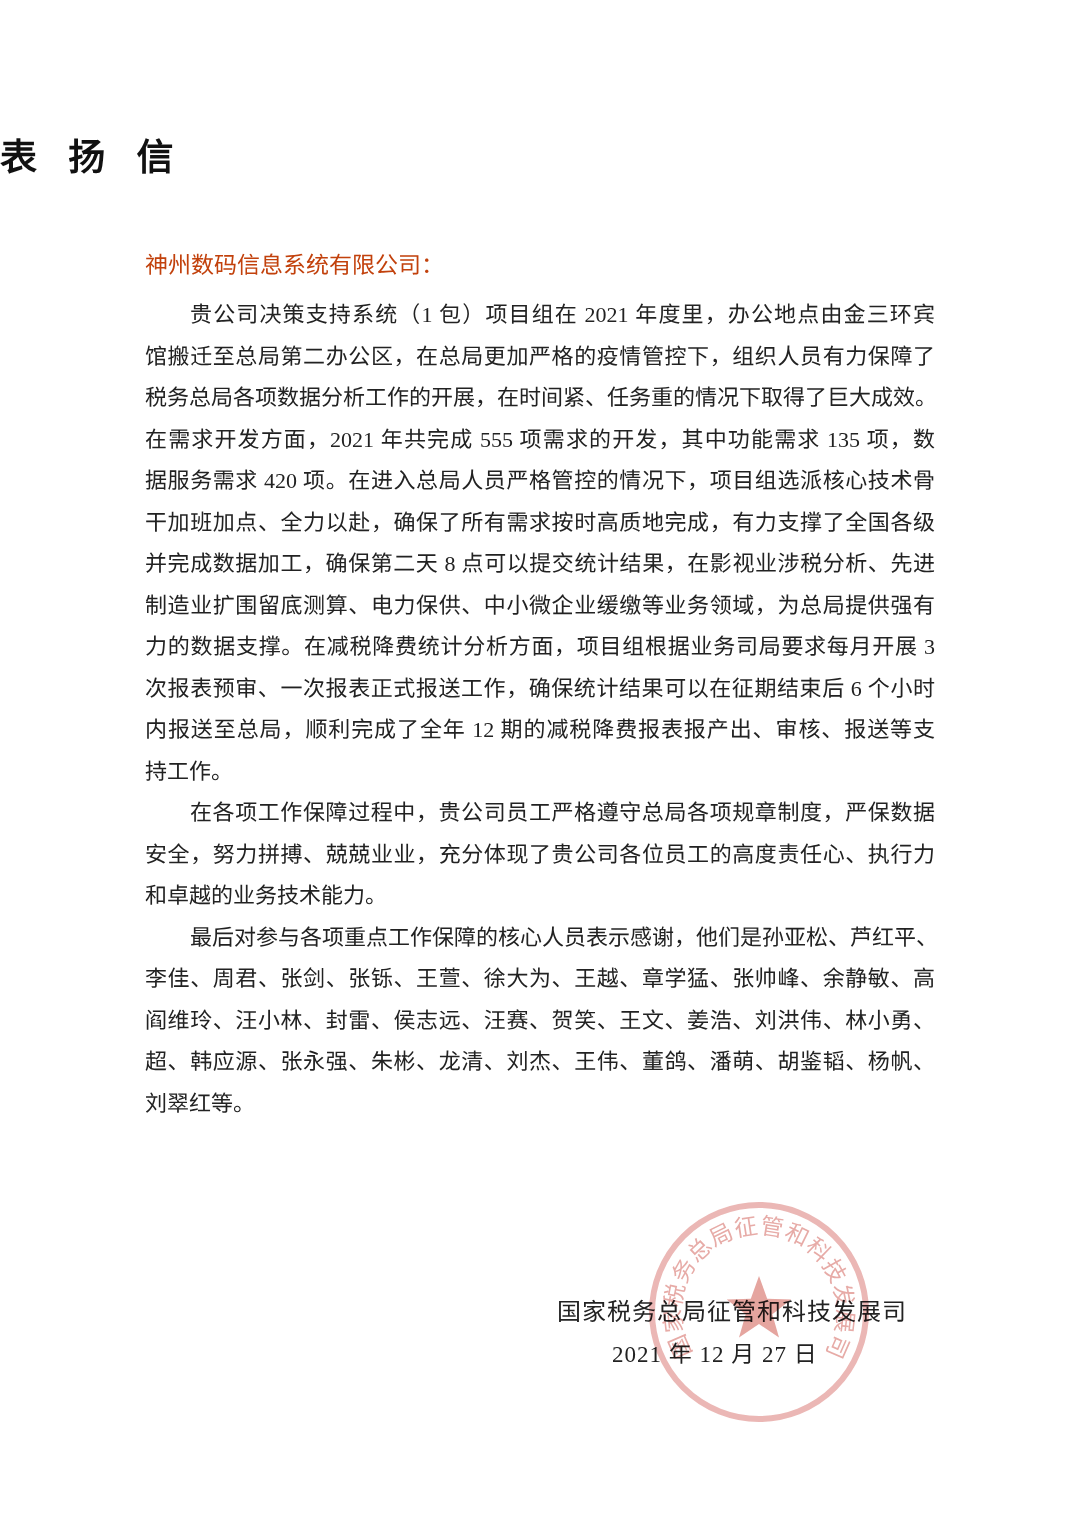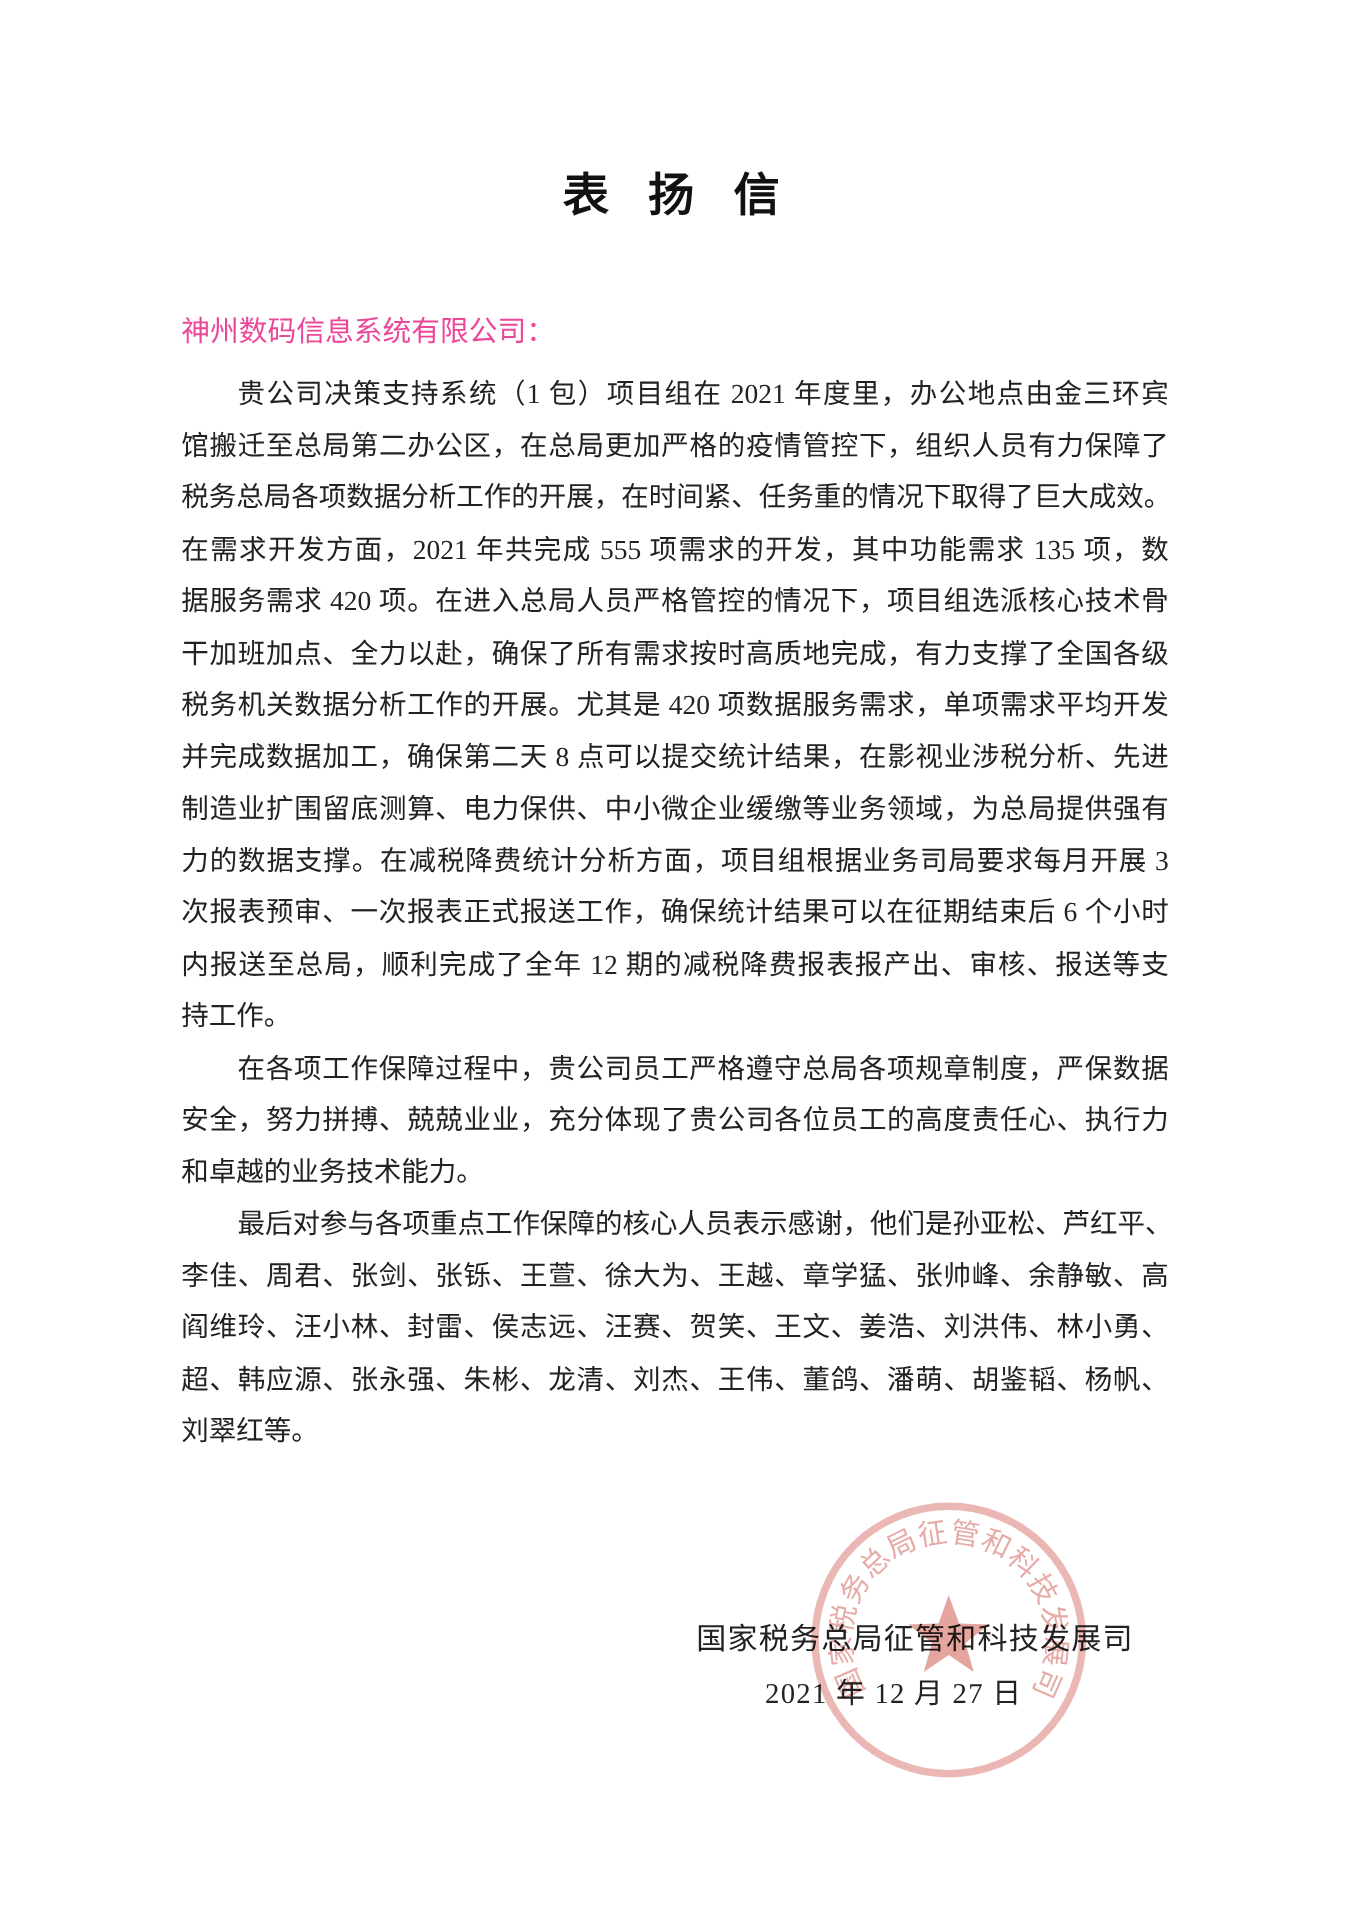--- a/index.html
+++ b/index.html
@@ -8,32 +8,32 @@
     width:1080px;height:1529px;
     margin:0 auto;
     background:#ffffff;
     overflow:hidden;
     font-family:"Liberation Serif","DejaVu Serif",serif;
     color:#1c1c1c;
   }
   .doc-title{
     position:absolute;
     left:0;top:136px;width:1080px;
-    text-align:center;
+    text-align:left;
     font-size:37px;line-height:44px;
     font-weight:700;
     letter-spacing:6px;
     word-spacing:10px;
     color:#111;
   }
   .addressee{
     position:absolute;
     left:145px;top:250px;width:790px;
     font-size:23px;line-height:32px;
-    color:#ec4899;
+    color:#c2410c;
   }
   .body-block{
     position:absolute;
     left:145px;top:294px;width:790px;
   }
   .ln{
     width:790px;
     height:41.5px;
     line-height:41.5px;
     font-size:22px;
@@ -78,21 +78,20 @@
 
   <div class="addressee">神州数码信息系统有限公司：</div>
 
   <div class="body-block">
     <div class="ln indent">贵公司决策支持系统（1 包）项目组在 2021 年度里，办公地点由金三环宾</div>
     <div class="ln">馆搬迁至总局第二办公区，在总局更加严格的疫情管控下，组织人员有力保障了</div>
     <div class="ln">税务总局各项数据分析工作的开展，在时间紧、任务重的情况下取得了巨大成效。</div>
     <div class="ln">在需求开发方面，2021 年共完成 555 项需求的开发，其中功能需求 135 项，数</div>
     <div class="ln">据服务需求 420 项。在进入总局人员严格管控的情况下，项目组选派核心技术骨</div>
     <div class="ln">干加班加点、全力以赴，确保了所有需求按时高质地完成，有力支撑了全国各级</div>
-    <div class="ln">税务机关数据分析工作的开展。尤其是 420 项数据服务需求，单项需求平均开发</div>
     <div class="ln">并完成数据加工，确保第二天 8 点可以提交统计结果，在影视业涉税分析、先进</div>
     <div class="ln">制造业扩围留底测算、电力保供、中小微企业缓缴等业务领域，为总局提供强有</div>
     <div class="ln">力的数据支撑。在减税降费统计分析方面，项目组根据业务司局要求每月开展 3</div>
     <div class="ln">次报表预审、一次报表正式报送工作，确保统计结果可以在征期结束后 6 个小时</div>
     <div class="ln">内报送至总局，顺利完成了全年 12 期的减税降费报表报产出、审核、报送等支</div>
     <div class="ln short">持工作。</div>
     <div class="ln indent">在各项工作保障过程中，贵公司员工严格遵守总局各项规章制度，严保数据</div>
     <div class="ln">安全，努力拼搏、兢兢业业，充分体现了贵公司各位员工的高度责任心、执行力</div>
     <div class="ln short">和卓越的业务技术能力。</div>
     <div class="ln indent">最后对参与各项重点工作保障的核心人员表示感谢，他们是孙亚松、芦红平、</div>

